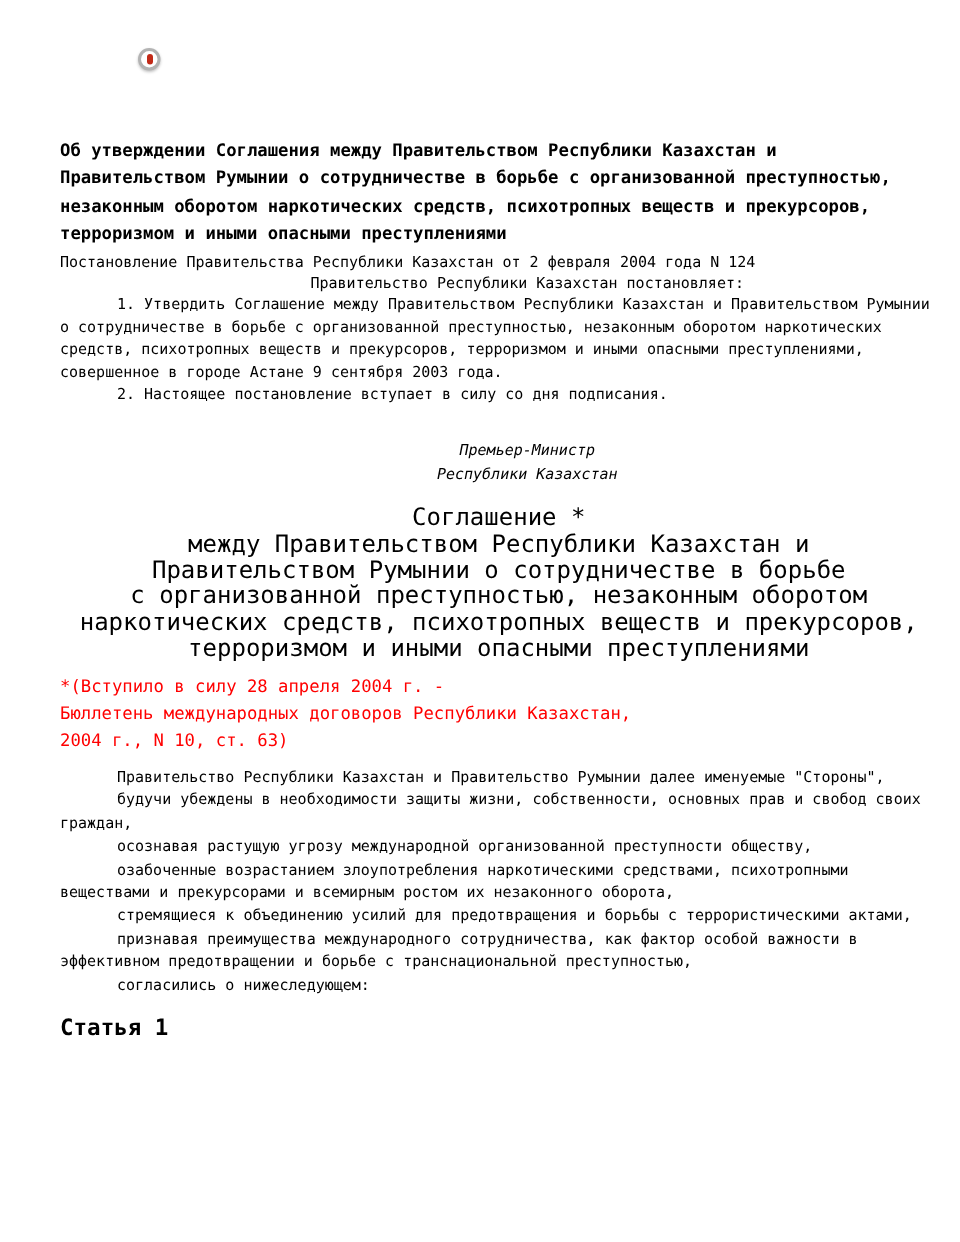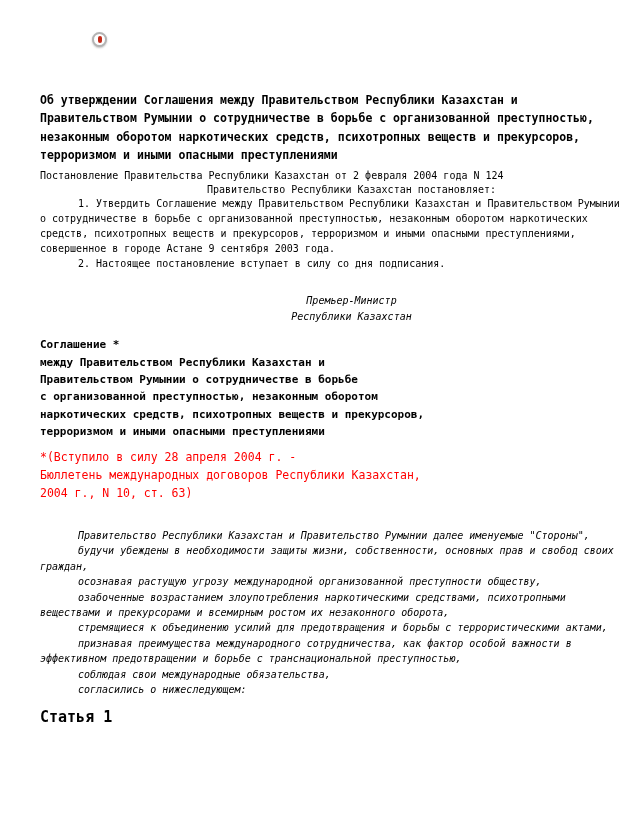--- a/index.html
+++ b/index.html
@@ -86,32 +86,33 @@
     margin-top: 22px;
     padding-left: 38px;
     font-style: italic;
     font-size: 10px;
     line-height: 15.4px;
     text-align: center;
   }
   
   .agr-title {
     margin-top: 12px;
-    font-size: 11px;
-    font-weight: bold;
+    font-size: 16px;
+    font-weight: normal;
     line-height: 17.4px;
+    text-align: center;
   }
   .agr-note {
     margin-top: 7px;
     font-size: 11.5px;
     line-height: 18.4px;
     text-align: left;
     color: #ff0000;
   }
-  .agr-preamble { margin-top: 25px; font-style: italic; }
+  .agr-preamble { margin-top: 8px; }
   .agr-preamble p.indent { line-height: 15.4px; }
   .article-heading {
     margin-top: 12px;
     font-size: 15px;
     font-weight: bold;
     line-height: 16px;
   }
 </style>
 </head>
 <body>
@@ -155,20 +156,19 @@
       <div>2004 г., N 10, ст. 63)</div>
     </div>
 
     <div class="agr-preamble">
       <p class="indent">Правительство Республики Казахстан и Правительство Румынии далее именуемые "Стороны",</p>
       <p class="indent">будучи убеждены в необходимости защиты жизни, собственности, основных прав и свобод своих граждан,</p>
       <p class="indent">осознавая растущую угрозу международной организованной преступности обществу,</p>
       <p class="indent">озабоченные возрастанием злоупотребления наркотическими средствами, психотропными веществами и прекурсорами и всемирным ростом их незаконного оборота,</p>
       <p class="indent">стремящиеся к объединению усилий для предотвращения и борьбы с террористическими актами,</p>
       <p class="indent">признавая преимущества международного сотрудничества, как фактор особой важности в эффективном предотвращении и борьбе с транснациональной преступностью,</p>
-      <p class="indent">соблюдая свои международные обязательства,</p>
       <p class="indent">согласились о нижеследующем:</p>
     </div>
 
     <div class="article-heading">Статья 1</div>
 
   </div>
 </div>
 
 </body></html>

